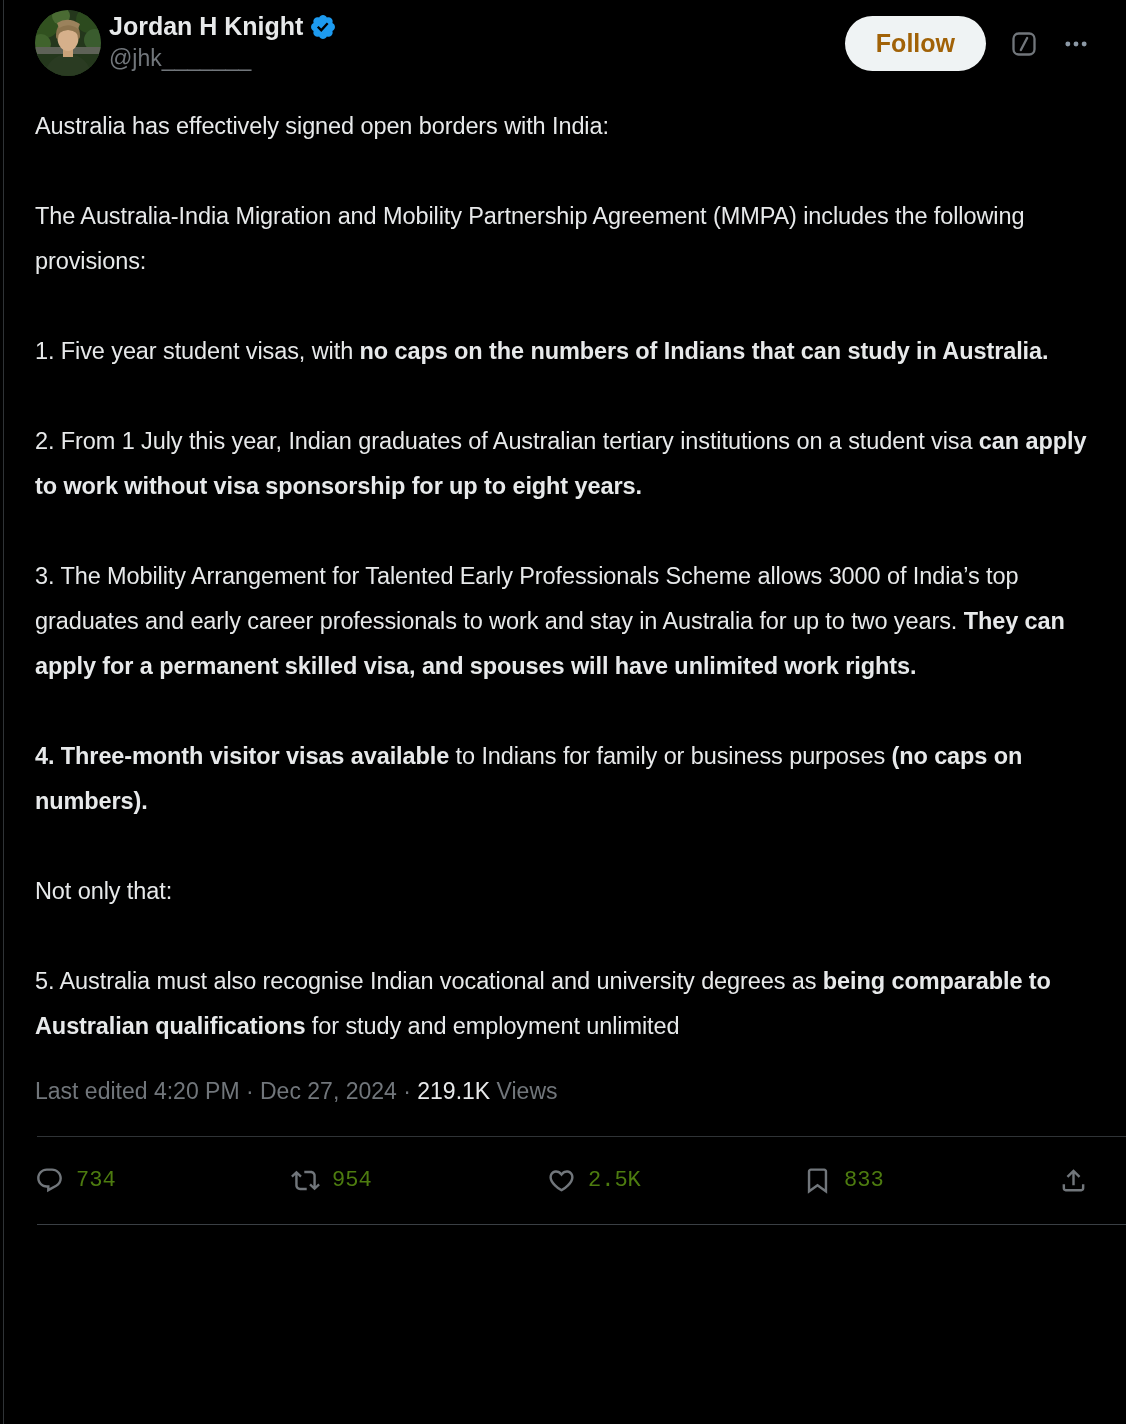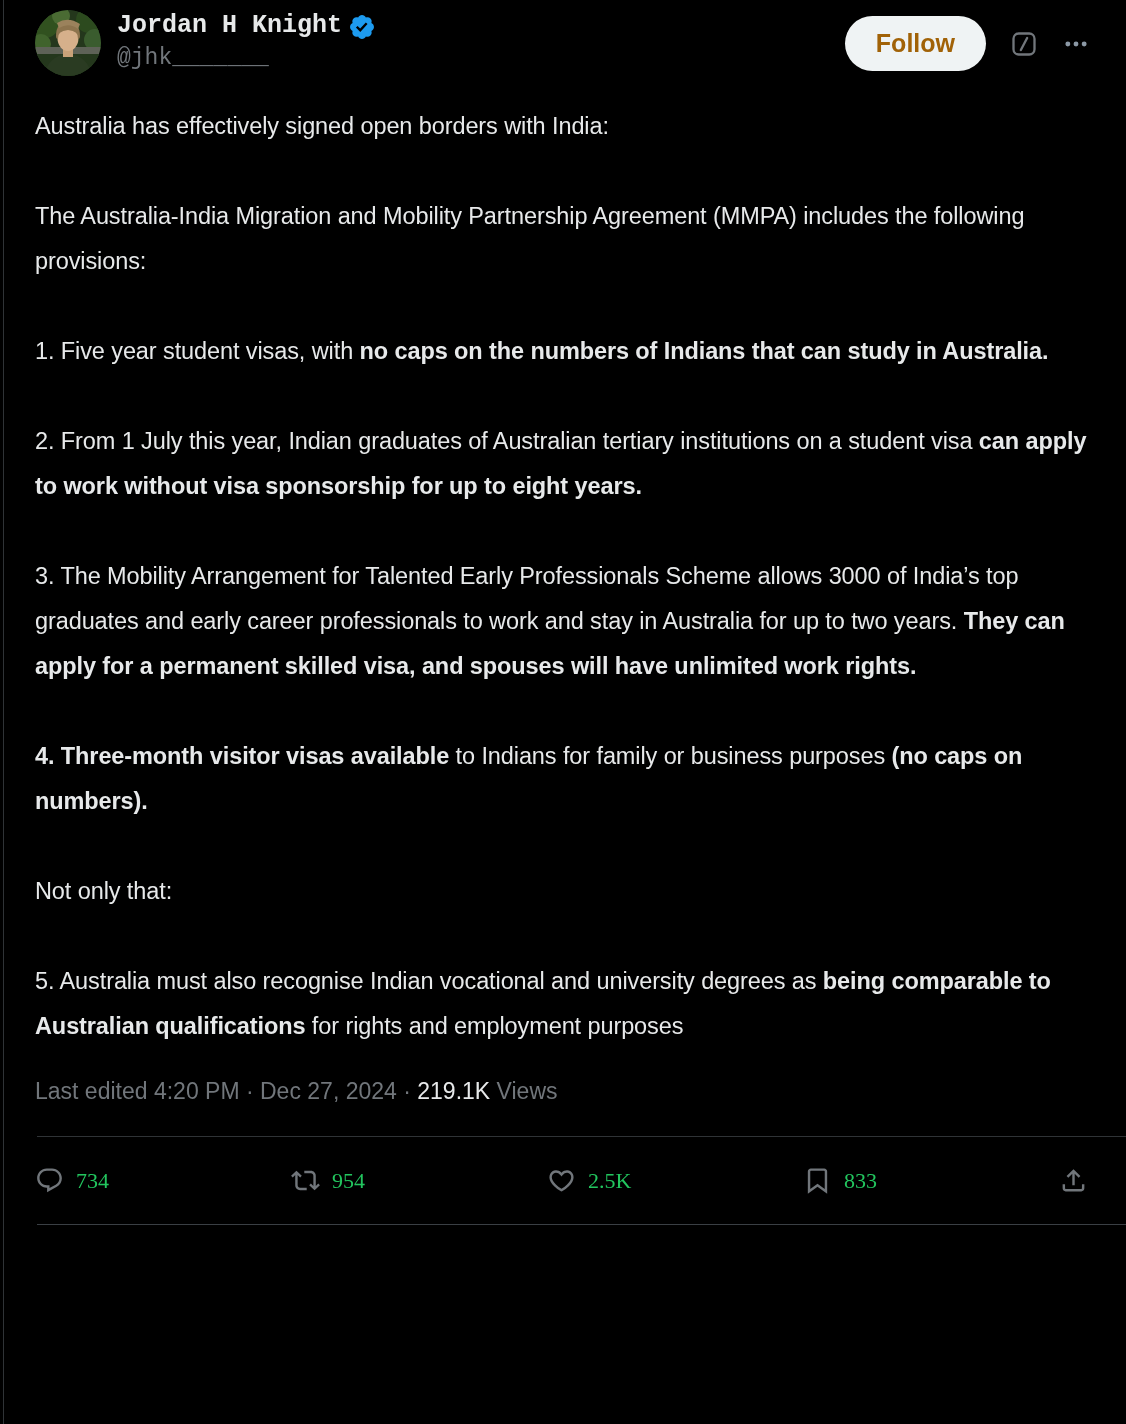--- a/index.html
+++ b/index.html
@@ -15,21 +15,21 @@
     padding:10px 36px 0 31px;
     display:flex; flex-direction:column;
   }
   
   .tweet-header { display:flex; align-items:flex-start; }
   .avatar {
     width:66px; height:66px; border-radius:50%; overflow:hidden;
     flex:0 0 66px; cursor:pointer; background:#2d4a26;
   }
   .avatar svg { display:block; }
-  .name-block { margin-left:16px; flex:1; min-width:0; padding-top:1px;font-family:Liberation Mono, monospace; }
+  .name-block { margin-left:8px; flex:1; min-width:0; padding-top:1px; }
   .name-row { display:flex; align-items:center; gap:6px; }
   .display-name { font-size:25px; font-weight:700; color:#e7e9ea; line-height:30px; }
   .verified { width:28px; height:28px; flex:0 0 28px; margin-top:2px; }
   .handle { font-size:23px; color:#71767b; line-height:30px; margin-top:2px; }
   .header-right { display:flex; align-items:center; gap:24px; padding-top:6px; }
   .follow-btn {
     background:#eff3f4; color:#a16207; border:none; cursor:pointer;
     font-family:inherit; font-size:25px; font-weight:700;
     height:55px; padding:0 31px; border-radius:9999px; line-height:55px;
   }
@@ -41,21 +41,21 @@
   .tweet-body .b { font-weight:700; }
   
   .meta { margin-top:27px; font-size:23px; line-height:30px; color:#71767b; }
   .meta .views-count { color:#e7e9ea; font-weight:400; }
   
   .divider { border-top:1px solid #2f3336; margin-top:30px; margin-right:-36px; margin-left:2px; }
   .divider.bottom { margin-top:0; border-top-color:#3a3f44; }
   .actions { display:flex; align-items:center; flex:1; max-height:87px; min-height:87px; padding-right:2px; }
   .action-group { flex:1; display:flex; align-items:center; gap:12px; background:none; border:none; cursor:pointer; padding:0; }
   .action-group.share-group { flex:0 0 auto; }
-  .action-count { font-size:22px; color:#22c55e; font-family:Liberation Serif, serif; }
+  .action-count { font-size:22px; color:#4d7c0f; font-family:Liberation Mono, monospace; }
   .action-icon { width:29px; height:29px; fill:#71767b; }
 </style>
 </head>
 <body>
 
 <div class="page">
   <article>
 
     <header class="tweet-header">
       <div class="avatar">
@@ -111,21 +111,21 @@
     </header>
 
     <div class="tweet-body" id="tweet-text">
         <p><span>Australia has effectively signed open borders with India:</span></p>
         <p><span>The Australia-India Migration and Mobility Partnership Agreement (MMPA) includes the following provisions:</span></p>
         <p><span>1. Five year student visas, with </span><span class="b">no caps on the numbers of Indians that can study in Australia.</span></p>
         <p><span>2. From 1 July this year, Indian graduates of Australian tertiary institutions on a student visa </span><span class="b">can apply to work without visa sponsorship for up to eight years.</span></p>
         <p><span>3. The Mobility Arrangement for Talented Early Professionals Scheme allows 3000 of India’s top graduates and early career professionals to work and stay in Australia for up to two years. </span><span class="b">They can apply for a permanent skilled visa, and spouses will have unlimited work rights.</span></p>
         <p><span class="b">4. Three-month visitor visas available</span><span> to Indians for family or business purposes </span><span class="b">(no caps on numbers).</span></p>
         <p><span>Not only that:</span></p>
-        <p><span>5. Australia must also recognise Indian vocational and university degrees as </span><span class="b">being comparable to Australian qualifications</span><span> for rights and employment purposes</span></p>
+        <p><span>5. Australia must also recognise Indian vocational and university degrees as </span><span class="b">being comparable to Australian qualifications</span><span> for study and employment unlimited</span></p>
       </div>
 
     <div class="meta">
       <span>Last edited 4:20 PM · Dec 27, 2024 · </span><span class="views-count">219.1K</span><span> Views</span>
     </div>
 
     <div class="divider"></div>
 
     <div class="actions">
       <button class="action-group">

